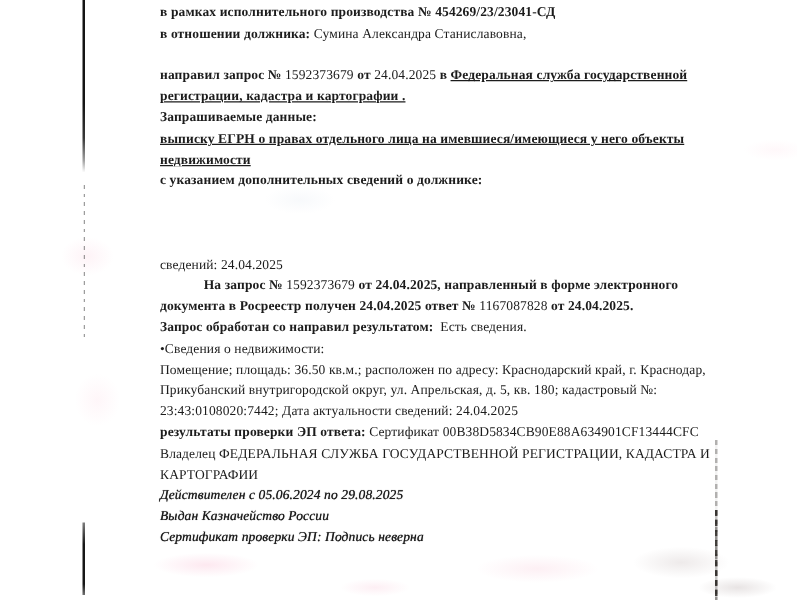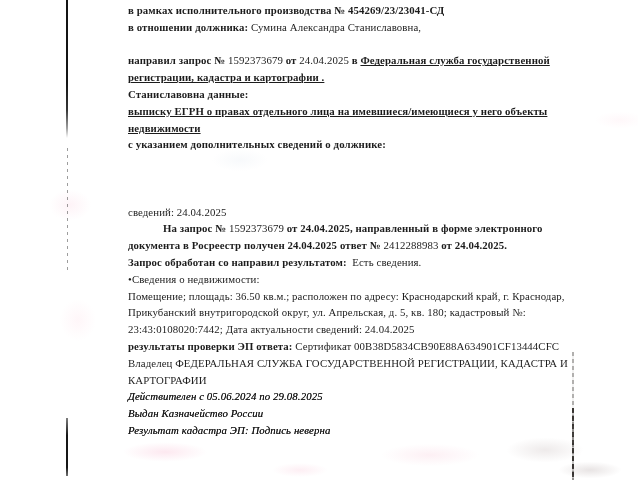--- a/index.html
+++ b/index.html
@@ -65,30 +65,30 @@
   <div class="scan-left-top"></div>
   <div class="scan-left-mid"></div>
   <div class="scan-left-bottom"></div>
   <div class="scan-right"></div>
   <div class="scan-right-dark"></div>
   <div class="doc" id="doc">
       <div class="para"><span class="b">в рамках исполнительного производства № 454269/23/23041-СД</span></div>
       <div class="para"><span class="b">в отношении должника: </span><span>Сумина Александра Станиславовна,</span></div>
       <div class="para">&nbsp;</div>
       <div class="para"><span class="b">направил запрос № </span><span>1592373679</span><span class="b"> от </span><span>24.04.2025</span><span class="b"> в </span><span class="b u">Федеральная служба государственной регистрации, кадастра и картографии .</span></div>
-      <div class="para"><span class="b">Станиславовна данные:</span></div>
+      <div class="para"><span class="b">Запрашиваемые данные:</span></div>
       <div class="para"><span class="b u">выписку ЕГРН о правах отдельного лица на имевшиеся/имеющиеся у него объекты недвижимости</span></div>
       <div class="para"><span class="b">с указанием дополнительных сведений о должнике:</span></div>
       <div class="para">&nbsp;</div>
       <div class="para">&nbsp;</div>
       <div class="para">&nbsp;</div>
       <div class="para"><span>сведений: 24.04.2025</span></div>
-      <div class="para indent"><span class="b">На запрос № </span><span>1592373679</span><span class="b"> от 24.04.2025, направленный в форме электронного документа в Росреестр получен 24.04.2025 ответ № </span><span>2412288983</span><span class="b"> от 24.04.2025.</span></div>
+      <div class="para indent"><span class="b">На запрос № </span><span>1592373679</span><span class="b"> от 24.04.2025, направленный в форме электронного документа в Росреестр получен 24.04.2025 ответ № </span><span>1167087828</span><span class="b"> от 24.04.2025.</span></div>
       <div class="para"><span class="b">Запрос обработан со направил результатом:</span><span>&nbsp; Есть сведения.</span></div>
       <div class="para"><span>•Сведения о недвижимости:</span></div>
       <div class="para"><span>Помещение; площадь: 36.50 кв.м.; расположен по адресу: Краснодарский край, г. Краснодар, Прикубанский внутригородской округ, ул. Апрельская, д. 5, кв. 180; кадастровый №: 23:43:0108020:7442; Дата актуальности сведений: 24.04.2025</span></div>
       <div class="para"><span class="b">результаты проверки ЭП ответа: </span><span>Сертификат 00B38D5834CB90E88A634901CF13444CFC</span></div>
       <div class="para"><span>Владелец ФЕДЕРАЛЬНАЯ СЛУЖБА ГОСУДАРСТВЕННОЙ РЕГИСТРАЦИИ, КАДАСТРА И КАРТОГРАФИИ</span></div>
       <div class="para"><span class="semi">Действителен с 05.06.2024 по 29.08.2025</span></div>
       <div class="para"><span class="semi">Выдан Казначейство России</span></div>
-      <div class="para"><span class="semi">Результат кадастра ЭП: Подпись неверна</span></div>
+      <div class="para"><span class="semi">Сертификат проверки ЭП: Подпись неверна</span></div>
     </div>
 </div>
 
 </body></html>

